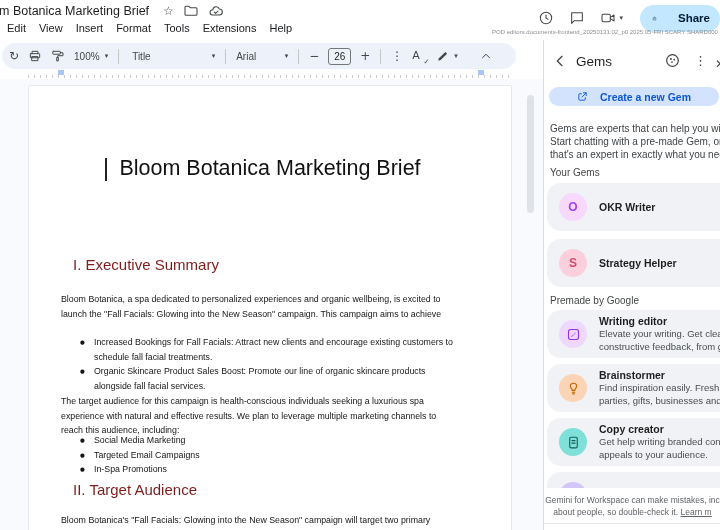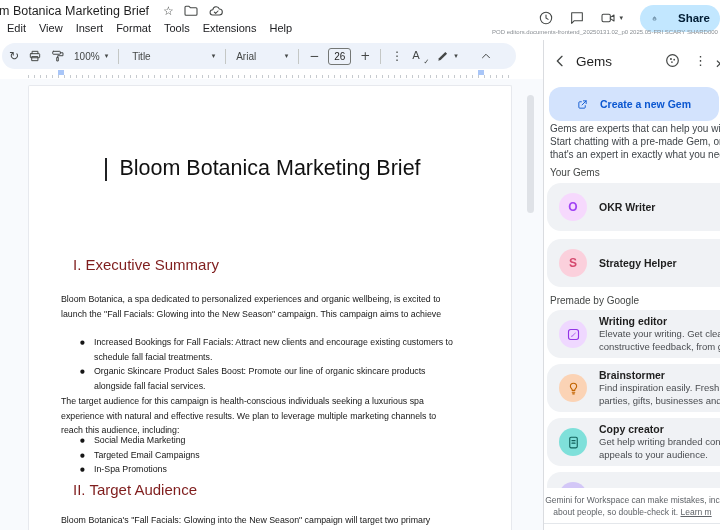--- a/index.html
+++ b/index.html
@@ -69,21 +69,21 @@
 
   
   .panel{ position:absolute; left:543px; top:40px; width:177px; height:490px; background:#fff;
     border-left:1px solid #dadce0; overflow:hidden; }
   .p-header{ position:absolute; left:0; top:8px; width:177px; height:26px; display:flex; align-items:center; }
   .p-back{ margin-left:8px; width:16px; height:16px; }
   .p-title{ margin-left:8px; font-size:13.5px; color:#1f1f1f; }
   .p-hicons{ position:absolute; right:14px; top:4px; display:flex; gap:13px; align-items:center; }
   .p-dots{ font-size:13px; color:#444746; }
   .p-sliver{ position:absolute; left:171px; top:9px; width:7px; height:14px; overflow:hidden; font-size:12px; color:#444746; }
-  .create-btn{ position:absolute; left:5px; top:47px; width:170px; height:34px; border:none;
+  .create-btn{ position:absolute; left:5px; top:47px; width:170px; height:19px; border:none;
     background:#d3e3fd; border-radius:12px; display:flex; align-items:center; justify-content:center; gap:12px;
     font-family:inherit; font-size:10.5px; font-weight:700; color:#0b57d0; }
   .create-btn svg{ width:11px; height:11px; stroke:#0b57d0; fill:none; stroke-width:2; stroke-linecap:round; }
   .intro{ position:absolute; left:6px; top:82px; font-size:10px; line-height:13px; color:#3f4449; white-space:nowrap; }
   .sec-label{ position:absolute; left:6px; font-size:10px; font-weight:400; color:#444746; }
   .gem-card{ position:absolute; left:3px; width:200px; height:48px; background:#f0f2f5; border-radius:14px;
     display:flex; align-items:center; gap:12px; padding-left:12px; }
   .avatar{ width:28px; height:28px; border-radius:50%; flex:0 0 auto;
     display:flex; align-items:center; justify-content:center; font-size:12px; font-weight:700; }
   .avatar svg{ width:15px; height:15px; fill:none; stroke-width:1.8; stroke-linecap:round; stroke-linejoin:round; }

